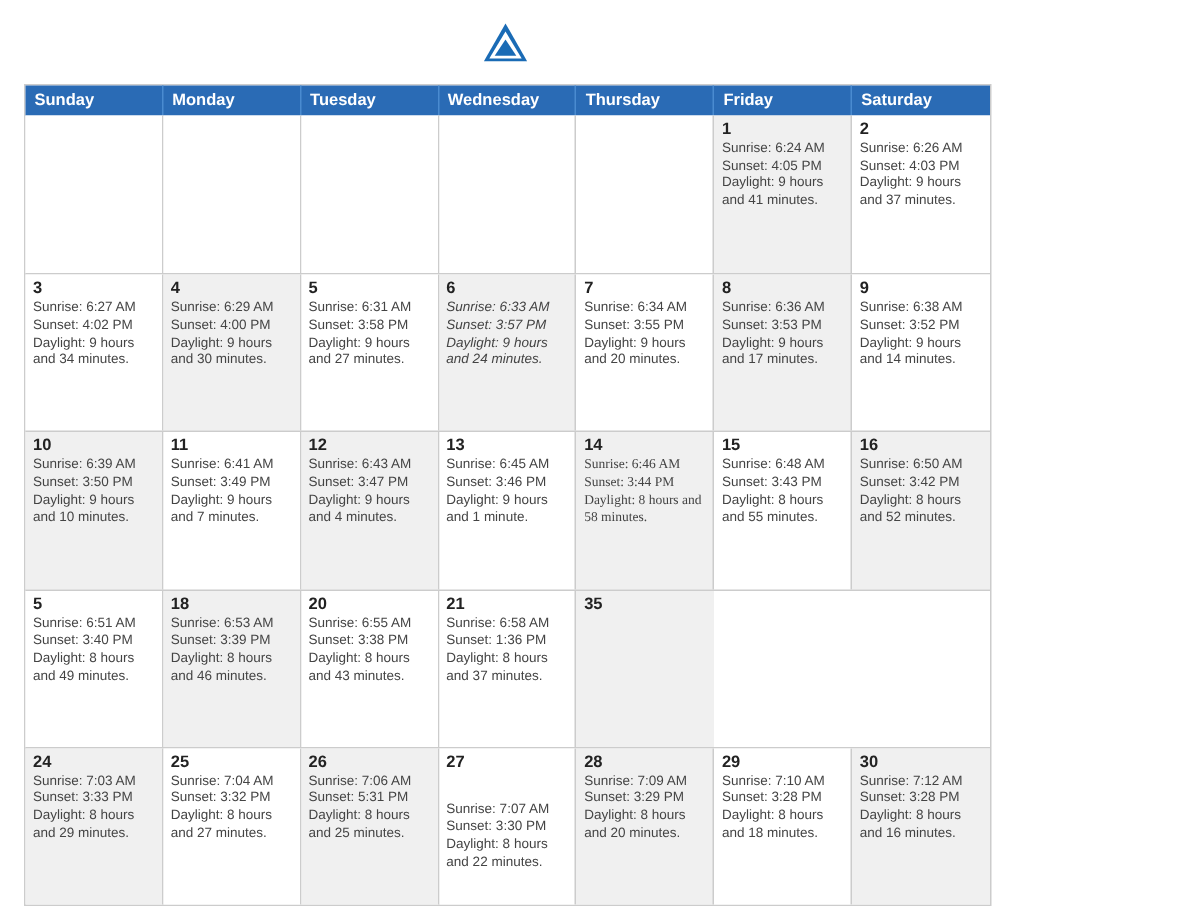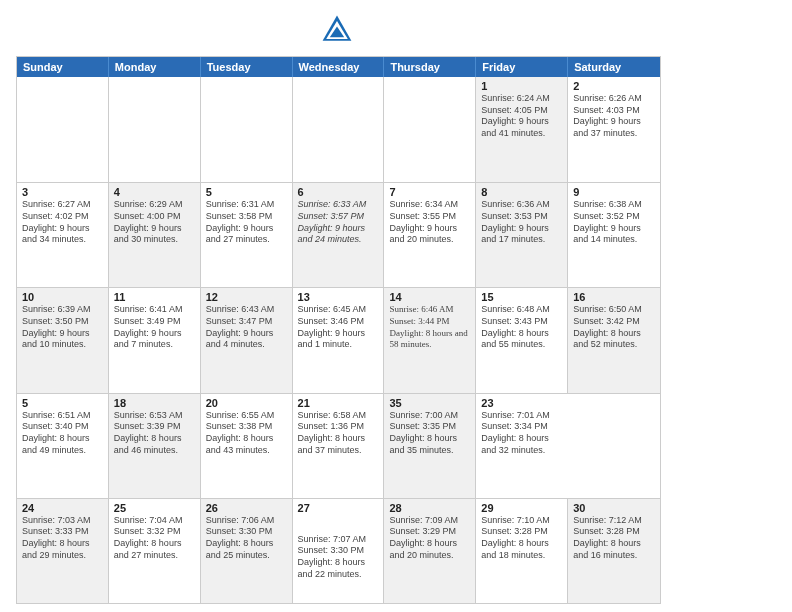--- a/index.html
+++ b/index.html
@@ -278,48 +278,39 @@
 Daylight: 8 hours and 43 minutes.</div>
           </div>
           <div class="cal-cell">
             <span class="day-num">21</span>
             <div class="cell-info" style="white-space: pre-line;">Sunrise: 6:58 AM
 Sunset: 1:36 PM
 Daylight: 8 hours and 37 minutes.</div>
           </div>
           <div class="cal-cell shaded">
             <span class="day-num">35</span>
-            <div class="cell-info" style="white-space: pre-line;">Sunrise: 7:00 AM
-Sunset: 3:35 PM
-Daylight: 8 hours and 35 minutes.</div>
-          </div>
-          <div class="cal-cell">
-            <span class="day-num">23</span>
-            <div class="cell-info" style="white-space: pre-line;">Sunrise: 7:01 AM
-Sunset: 3:34 PM
-Daylight: 8 hours and 32 minutes.</div>
           </div>
         </div>
         <div class="cal-row">
           <div class="cal-cell shaded">
             <span class="day-num">24</span>
             <div class="cell-info" style="white-space: pre-line;">Sunrise: 7:03 AM
 Sunset: 3:33 PM
 Daylight: 8 hours and 29 minutes.</div>
           </div>
           <div class="cal-cell">
             <span class="day-num">25</span>
             <div class="cell-info" style="white-space: pre-line;">Sunrise: 7:04 AM
 Sunset: 3:32 PM
 Daylight: 8 hours and 27 minutes.</div>
           </div>
           <div class="cal-cell shaded">
             <span class="day-num">26</span>
             <div class="cell-info" style="white-space: pre-line;">Sunrise: 7:06 AM
-Sunset: 3:30 PM
+Sunset: 5:31 PM
 Daylight: 8 hours and 25 minutes.</div>
           </div>
           <div class="cal-cell">
             <span class="day-num">27</span>
             <div class="cell-info" style="white-space: pre-line; margin-top: 20px;">Sunrise: 7:07 AM
 Sunset: 3:30 PM
 Daylight: 8 hours and 22 minutes.</div>
           </div>
           <div class="cal-cell shaded">
             <span class="day-num">28</span>

